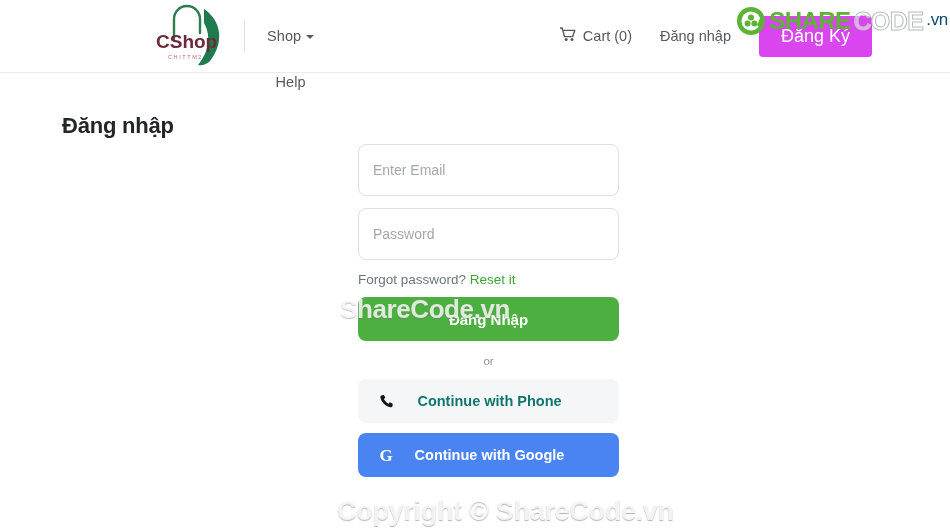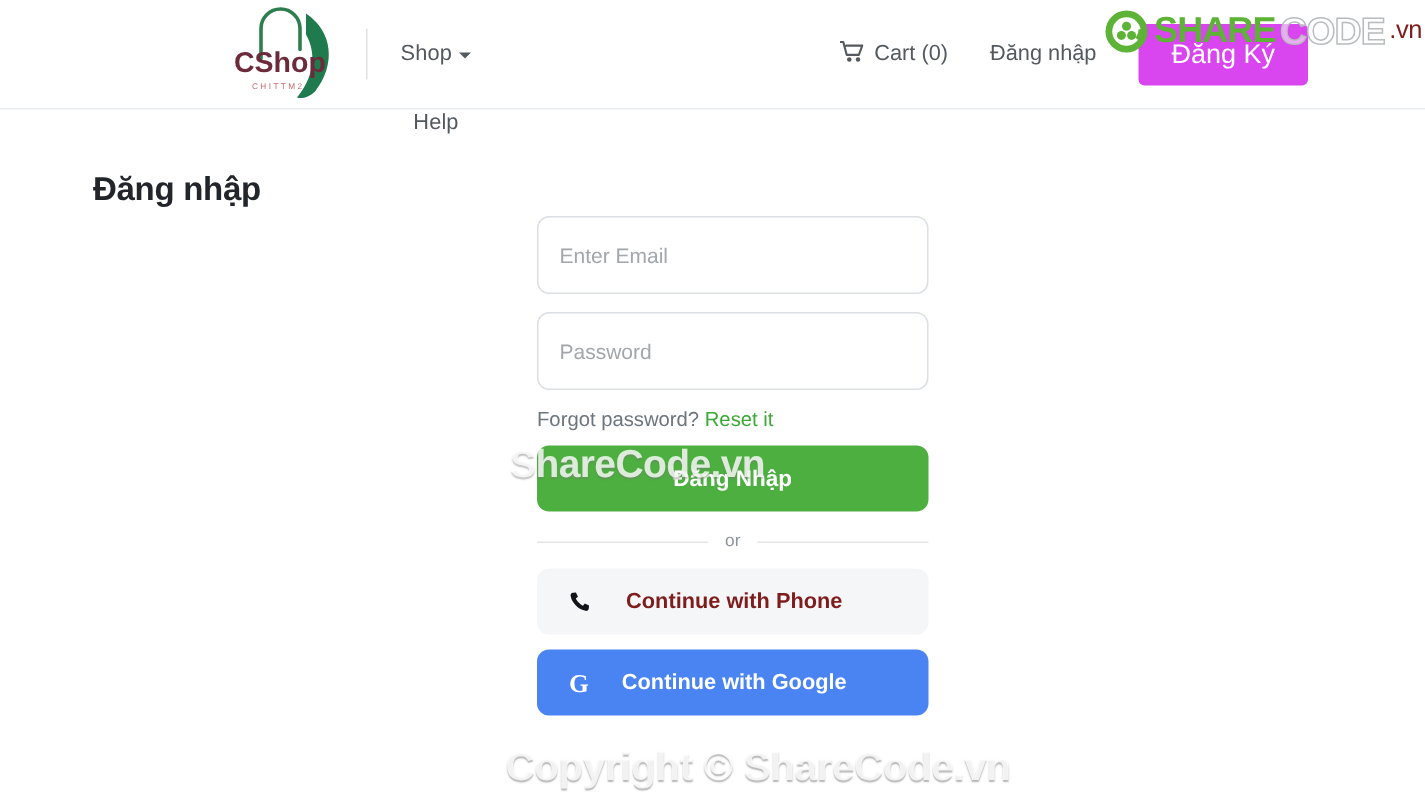--- a/index.html
+++ b/index.html
@@ -178,20 +178,21 @@
     border-radius: 8px;
     cursor: pointer;
     font-family: "Liberation Sans", sans-serif;
     margin-top: 4px;
   }
 
   .or-divider {
     display: flex;
     align-items: center;
     margin: 14px 0 12px 0;
+    flex-direction: column;
   }
   .or-divider .line {
     flex: 1;
     height: 1px;
     background: #e3e5e8;
   }
   .or-divider .or-text {
     font-size: 11.5px;
     color: #8d9298;
     padding: 0 11px;
@@ -220,21 +221,21 @@
   .social-icon {
     width: 20px;
     display: flex;
     align-items: center;
     justify-content: center;
     flex: 0 0 20px;
   }
 
   .btn-phone {
     background: #f5f6f8;
-    color: #7f1d1d;
+    color: #0f766e;
   }
   .btn-facebook {
     background: #39599f;
     color: #ffffff;
   }
   .btn-google {
     background: #4a84f3;
     color: #ffffff;
   }
 
@@ -292,21 +293,21 @@
   }
   .wm-code {
     font-size: 25px;
     font-weight: bold;
     color: rgba(255,255,255,0.55);
     -webkit-text-stroke: 1px #b9bcbe;
     letter-spacing: -0.6px;
   }
   .wm-vn {
     font-size: 17px;
-    color: #7f1d1d;
+    color: #0c4a6e;
     letter-spacing: -0.3px;
     align-self: flex-start;
     margin-top: 4px;
   }
 </style>
 </head>
 <body>
 
 <header class="site-header">
 

